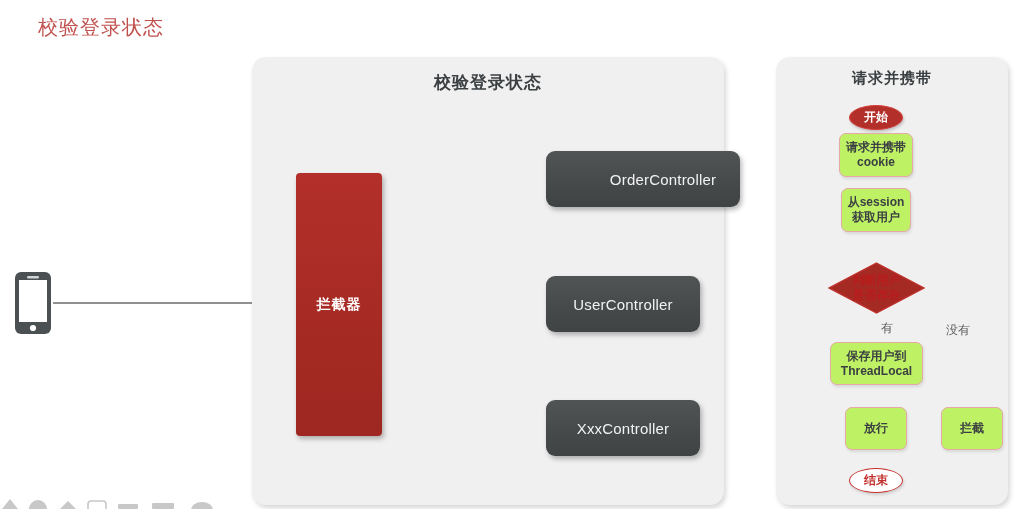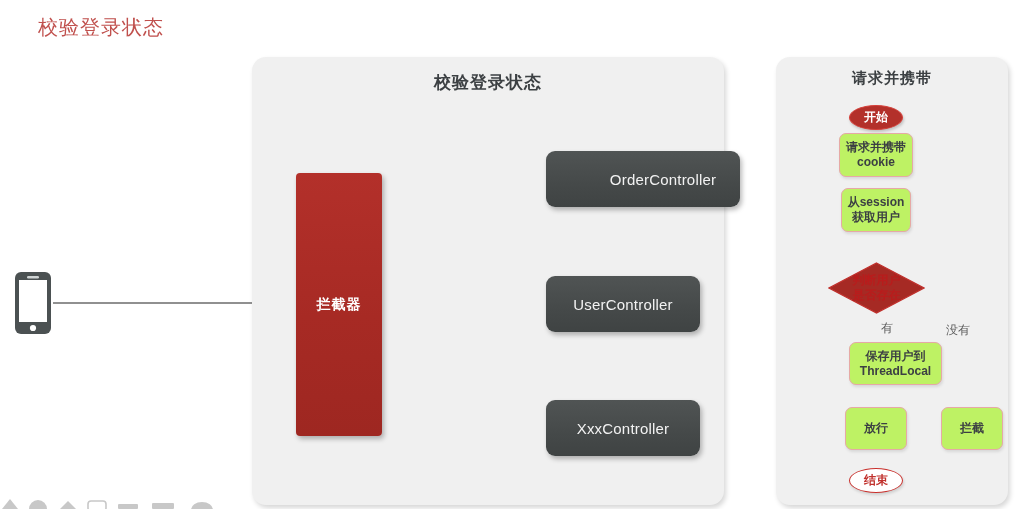--- a/index.html
+++ b/index.html
@@ -283,21 +283,21 @@
 </div>
 
 <div class="diamond-wrap" style="left:828px; top:262px; width:97px; height:52px;">
   <svg class="diamond-shape" viewBox="0 0 97 52" preserveAspectRatio="none" xmlns="http://www.w3.org/2000/svg">
     <polygon points="48.5,1 96,26 48.5,51 1,26" fill="#a62a24" stroke="#c0302c" stroke-width="1.2"></polygon>
   </svg>
   <span class="ftext">判断用户
 是否存在</span>
 </div>
 
-<div class="fnode fbox" style="left:830px; top:342px; width:93px; height:43px;margin-left:19px;">
+<div class="fnode fbox" style="left:830px; top:342px; width:93px; height:43px;">
   <span class="ftext">保存用户到
 ThreadLocal</span>
 </div>
 
 <div class="fnode fbox" style="left:845px; top:407px; width:62px; height:43px;">
   <span class="ftext">放行</span>
 </div>
 
 <div class="fnode fbox" style="left:941px; top:407px; width:62px; height:43px;">
   <span class="ftext">拦截</span>

